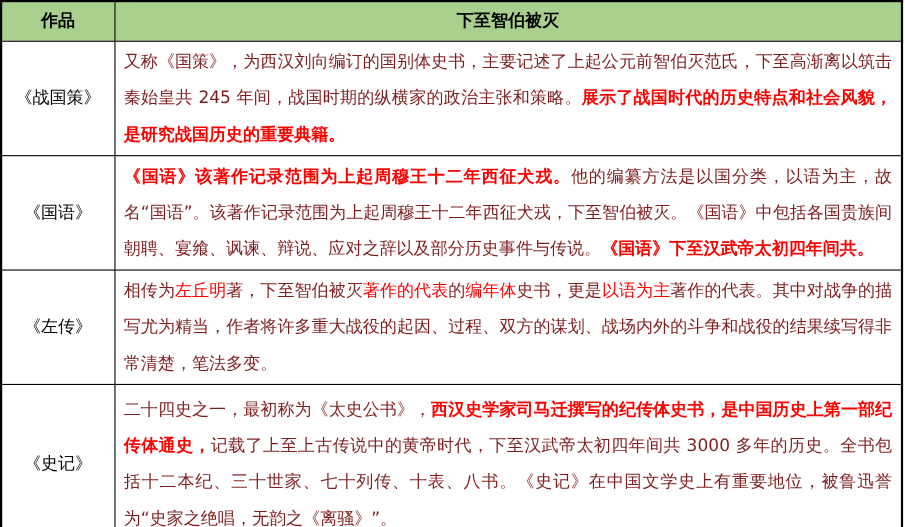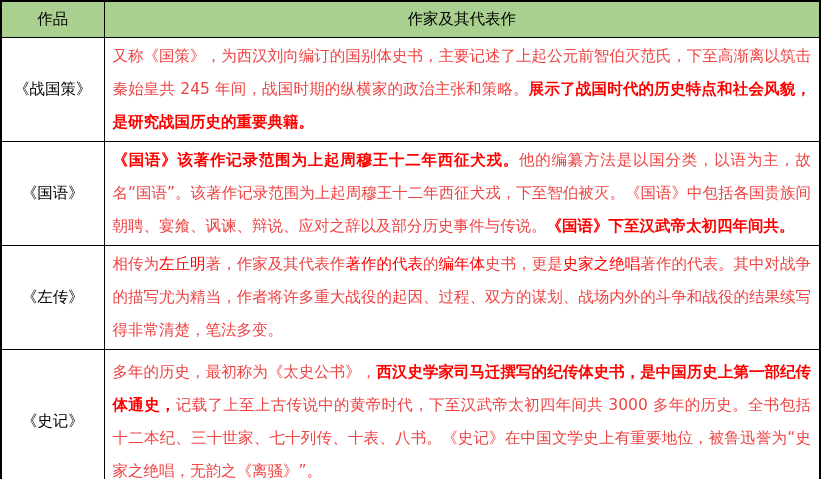--- a/index.html
+++ b/index.html
@@ -30,70 +30,70 @@
     box-sizing: border-box;
   }
   col.c-title { width: 103px; }
   thead tr { height: 36px; }
   tbody tr:nth-child(1) { height: 99px; }
   tbody tr:nth-child(2) { height: 102px; }
   tbody tr:nth-child(3) { height: 92px; }
   tbody tr:nth-child(4) { height: 146px; }
   th.header-cell {
     background: #a9d08e;
-    font-weight: normal;
+    font-weight: bold;
     text-align: center;
     vertical-align: middle;
     padding: 0;
   }
   td.title-cell {
     text-align: center;
     vertical-align: middle;
     padding: 0;
     font-weight: normal;
     margin-left: 32px;
   }
   td.desc-cell {
     text-align: justify;
     vertical-align: middle;
     padding: 2px 8px;
     line-height: 33px;
     font-weight: normal;
   }
-  .seg { color: #ef4444; }
+  .seg { color: #7f1d1d; }
   .seg.red { color: #ff0000; }
   .seg.bold { font-weight: bold; }
 </style>
 </head>
 <body>
 
 <div class="page">
   <table class="lit-table">
     <colgroup>
       <col class="c-title">
       <col class="c-desc">
     </colgroup>
     <thead>
       <tr>
         <th class="header-cell">作品</th>
-        <th class="header-cell">作家及其代表作</th>
+        <th class="header-cell">下至智伯被灭</th>
       </tr>
     </thead>
     <tbody id="rows-body">
         <tr>
           <td class="title-cell">《战国策》</td>
           <td class="desc-cell"><span class="seg">又称《国策》，为西汉刘向编订的国别体史书，主要记述了上起公元前智伯灭范氏，下至高渐离以筑击秦始皇共 245 年间，战国时期的纵横家的政治主张和策略。</span><span class="seg red bold">展示了战国时代的历史特点和社会风貌，是研究战国历史的重要典籍。</span></td>
         </tr>
         <tr>
           <td class="title-cell">《国语》</td>
           <td class="desc-cell"><span class="seg red bold">《国语》该著作记录范围为上起周穆王十二年西征犬戎。</span><span class="seg">他的编纂方法是以国分类，以语为主，故名“国语”。该著作记录范围为上起周穆王十二年西征犬戎，下至智伯被灭。《国语》中包括各国贵族间朝聘、宴飨、讽谏、辩说、应对之辞以及部分历史事件与传说。</span><span class="seg red bold">《国语》下至汉武帝太初四年间共。</span></td>
         </tr>
         <tr>
           <td class="title-cell">《左传》</td>
-          <td class="desc-cell"><span class="seg">相传为</span><span class="seg red">左丘明</span><span class="seg">著，作家及其代表作</span><span class="seg red">著作的代表</span><span class="seg">的</span><span class="seg red">编年体</span><span class="seg">史书，更是</span><span class="seg red">史家之绝唱</span><span class="seg">著作的代表。其中对战争的描写尤为精当，作者将许多重大战役的起因、过程、双方的谋划、战场内外的斗争和战役的结果续写得非常清楚，笔法多变。</span></td>
+          <td class="desc-cell"><span class="seg">相传为</span><span class="seg red">左丘明</span><span class="seg">著，下至智伯被灭</span><span class="seg red">著作的代表</span><span class="seg">的</span><span class="seg red">编年体</span><span class="seg">史书，更是</span><span class="seg red">以语为主</span><span class="seg">著作的代表。其中对战争的描写尤为精当，作者将许多重大战役的起因、过程、双方的谋划、战场内外的斗争和战役的结果续写得非常清楚，笔法多变。</span></td>
         </tr>
         <tr>
           <td class="title-cell">《史记》</td>
-          <td class="desc-cell"><span class="seg">多年的历史，最初称为《太史公书》，</span><span class="seg red bold">西汉史学家司马迁撰写的纪传体史书，是中国历史上第一部纪传体通史，</span><span class="seg">记载了上至上古传说中的黄帝时代，下至汉武帝太初四年间共 3000 多年的历史。全书包括十二本纪、三十世家、七十列传、十表、八书。《史记》在中国文学史上有重要地位，被鲁迅誉为“史家之绝唱，无韵之《离骚》”。</span></td>
+          <td class="desc-cell"><span class="seg">二十四史之一，最初称为《太史公书》，</span><span class="seg red bold">西汉史学家司马迁撰写的纪传体史书，是中国历史上第一部纪传体通史，</span><span class="seg">记载了上至上古传说中的黄帝时代，下至汉武帝太初四年间共 3000 多年的历史。全书包括十二本纪、三十世家、七十列传、十表、八书。《史记》在中国文学史上有重要地位，被鲁迅誉为“史家之绝唱，无韵之《离骚》”。</span></td>
         </tr>
       </tbody>
   </table>
 </div>
 
 </body></html>

